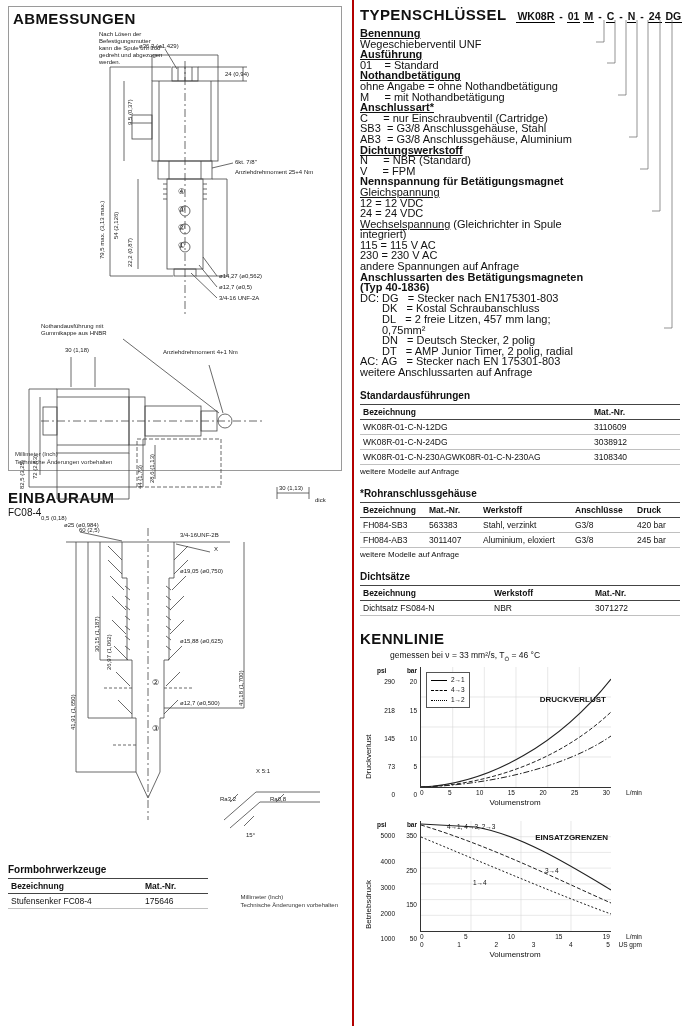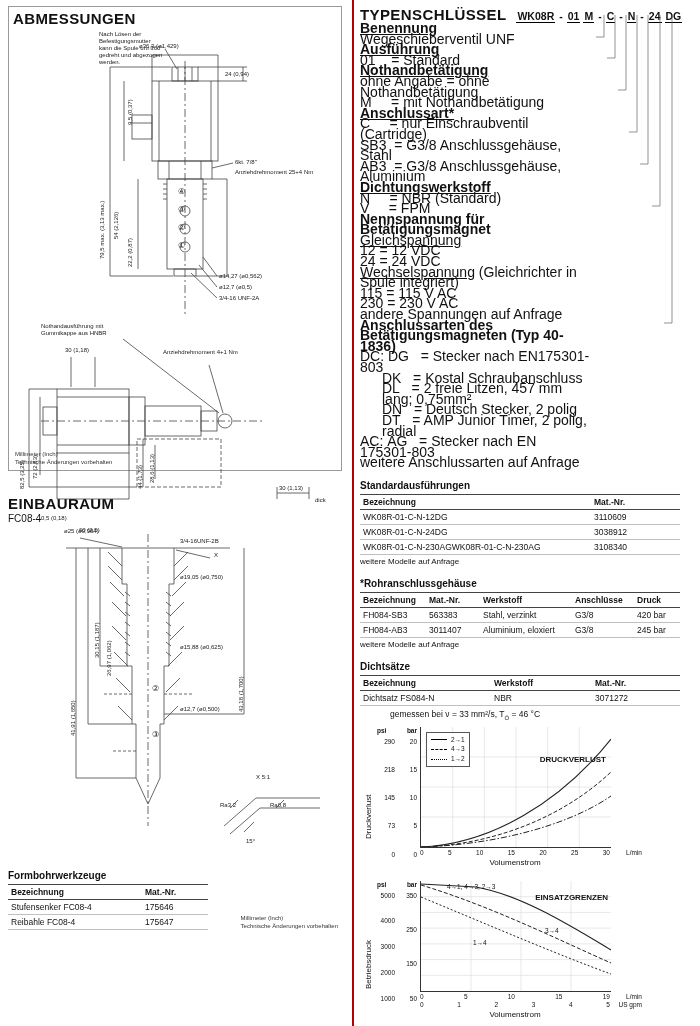--- a/index.html
+++ b/index.html
@@ -22,41 +22,41 @@
   svg.art{position:absolute;left:0;top:0}
   .labels{position:absolute;left:0;top:0;right:0;bottom:0}
   .lbl{position:absolute;font-size:6px;line-height:1.15;white-space:nowrap;color:#222}
   .lbl.rot{transform:rotate(-90deg);transform-origin:0 0}
   .lbl.note{width:66px;white-space:normal}
   .lbl.note2{width:92px;white-space:normal}
   .lbl.circ{font-size:8px}
   .mmnote{font-size:6px;color:#333;line-height:1.25}
   .mmnote.inbox{position:absolute;left:6px;bottom:4px}
   .fc-sub{font-size:10px;margin:1px 0 2px}
-  .einb-head{margin-top:24px}
+  .einb-head{margin-top:18px}
 
   
   table{border-collapse:collapse;font-size:8.5px;width:100%;border-bottom:1px solid #444}
   th{text-align:left;font-weight:bold;border-top:1px solid #444;border-bottom:1px solid #444;padding:2px 3px}
   td{border-bottom:1px solid #c0c0c0;padding:2px 3px}
   .tbl-note{font-size:8px;margin:2px 0 0}
   .std-table td:first-child,.std-table th:first-child{width:225px}
   .rohr-table th:nth-child(1){width:60px}.rohr-table th:nth-child(2){width:48px}
   .rohr-table th:nth-child(3){width:86px}.rohr-table th:nth-child(4){width:56px}
   .dicht-table th:nth-child(1){width:125px}.dicht-table th:nth-child(2){width:95px}
   .form-table{width:200px}
   .form-table th:first-child{width:128px}
   .bottom-row{display:flex;justify-content:space-between;align-items:flex-end;margin-top:6px;padding-right:4px}
 
   
   .ts-head{display:flex;align-items:baseline;gap:10px}
   .ts-code{font-size:10.5px;font-weight:bold;display:flex;gap:3px;align-items:baseline}
   .cp{padding:0 1px}
   .cp.u{border-bottom:1.2px solid #000}
-  .ts-lines{position:relative;font-size:14px;line-height:10.6px;padding-right:90px}
+  .ts-lines{position:relative;font-size:11px;line-height:10.6px;margin-top:5px;padding-right:90px}
   .ts-line .ts-main{}
   .ts-line.h .ts-main{font-weight:bold;text-decoration:underline}
   .ts-line.b .ts-main{font-weight:bold}
   .ts-line.u .ts-main{text-decoration:underline}
   .ts-line.ind{padding-left:22px}
   .leaders{position:absolute;right:0;top:-8px}
 
   
   .kenn-cond{font-size:8.5px;margin:3px 0 6px 30px}
   sub{font-size:6px}
@@ -300,24 +300,20 @@
               <tr>
                 <th>Bezeichnung</th>
                 <th>Mat.-Nr.</th>
               </tr>
             </thead>
           <tbody>
             <tr>
                 <td>Stufensenker FC08-4</td>
                 <td>175646</td>
               </tr>
-              <tr>
-                <td>Reibahle FC08-4</td>
-                <td>175647</td>
-              </tr>
           </tbody>
         </table>
       </section>
       <div class="mmnote">
         <div>Millimeter (Inch)</div>
         <div>Technische Änderungen vorbehalten</div>
       </div>
     </div>
   </div>
 
@@ -551,20 +547,21 @@
           <tr>
               <td>Dichtsatz FS084-N</td>
               <td>NBR</td>
               <td>3071272</td>
             </tr>
         </tbody>
       </table>
     </section>
 
     <section class="kenn">
+      <h1 class="sec" style="margin-top:14px">KENNLINIE</h1>
       <div class="kenn-cond">
         <span>gemessen bei ν = 33 mm²/s, T</span><sub>Ö</sub><span> = 46 °C</span>
       </div>
 
       <div class="chart" id="chart1">
         <div class="ylab">Druckverlust</div>
         <div class="chart-flex">
           <div class="yaxis">
             <div class="yunits">
               <span>psi</span>

